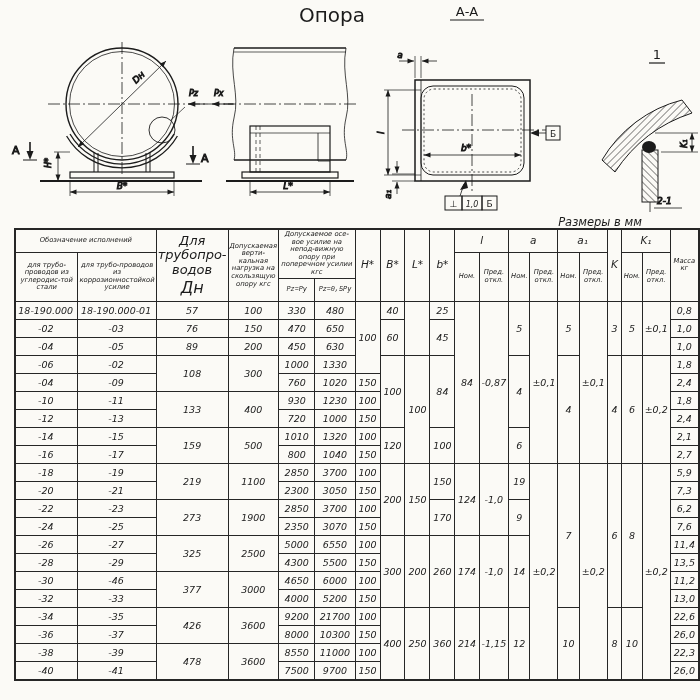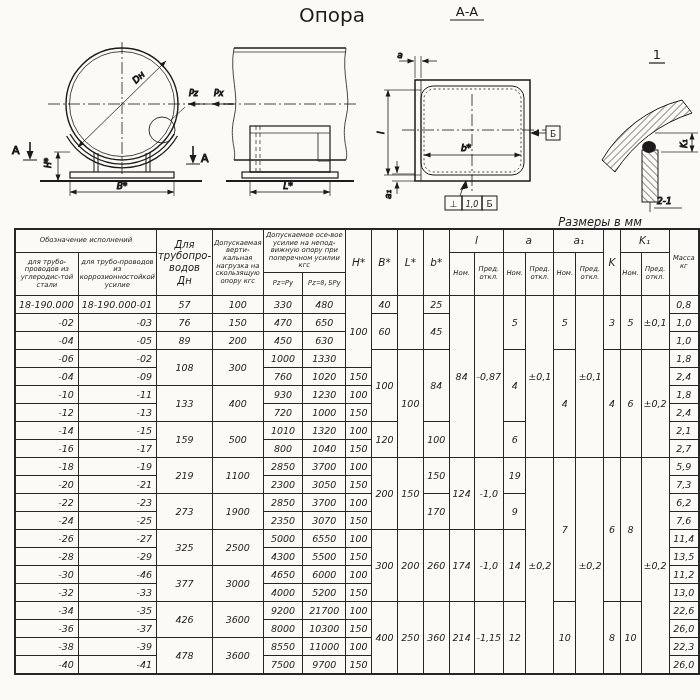--- a/index.html
+++ b/index.html
@@ -16,25 +16,25 @@
   .ext{stroke-width:.7;}
   table{position:absolute;top:228px;left:14px;border-collapse:collapse;table-layout:fixed;
         background:#fbfaf6;}
   th,td{border:1px solid #262626;}
   th{font-weight:normal;font-style:italic;font-size:6.8px;line-height:1.12;padding:1px;
      text-align:center;vertical-align:middle;overflow:hidden;}
   .h1 th{height:20px;}
   .h2 th{height:40px;margin-left:19px;}
   .h3 th{height:20px;font-family:Liberation Mono, monospace;}
   th.dim{font-size:10.5px;}
-  th .small{font-size:10px;}
-  th .dn{font-size:10px;margin-top:2px;}
+  th .small{font-size:13px;}
+  th .dn{font-size:16px;margin-top:2px;}
   tbody td{font-size:9.5px;font-style:italic;height:17px;line-height:17px;padding:0 2px;
            text-align:center;white-space:nowrap;overflow:hidden;}
-  tbody td.ar{text-align:right;padding-right:4px;margin-top:36px;}
+  tbody td.ar{text-align:center;padding-right:4px;margin-top:36px;}
   table{border:2px solid #262626;}
 </style>
 </head>
 <body>
 
 <svg width="700" height="230" viewBox="0 0 700 230">
   <defs>
     <marker id="ae" viewBox="0 0 10 10" refX="9" refY="5" markerWidth="11" markerHeight="9" orient="auto-start-reverse">
       <path d="M0,1.5 L9,5 L0,8.5 z" fill="#1b1b1b"></path>
     </marker>

